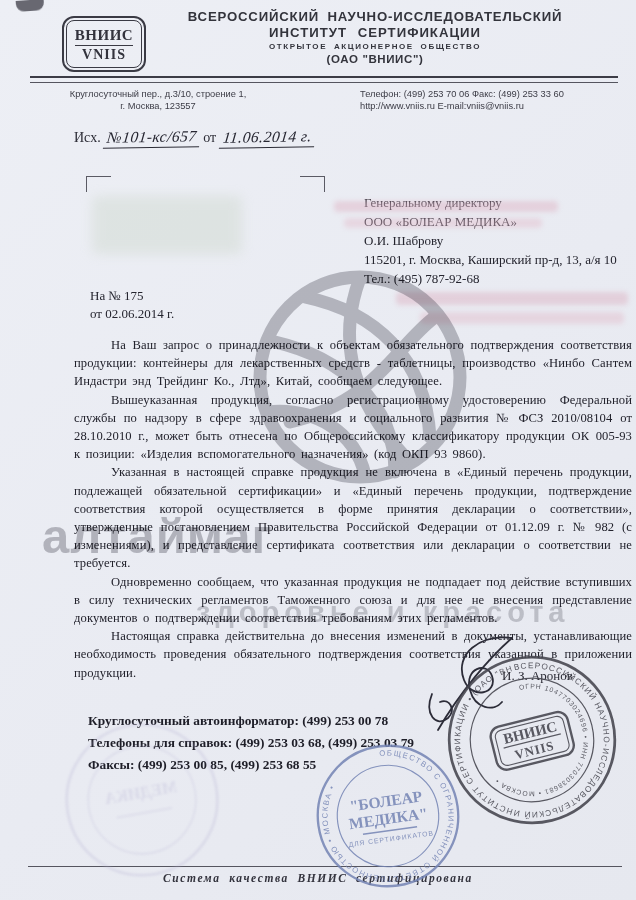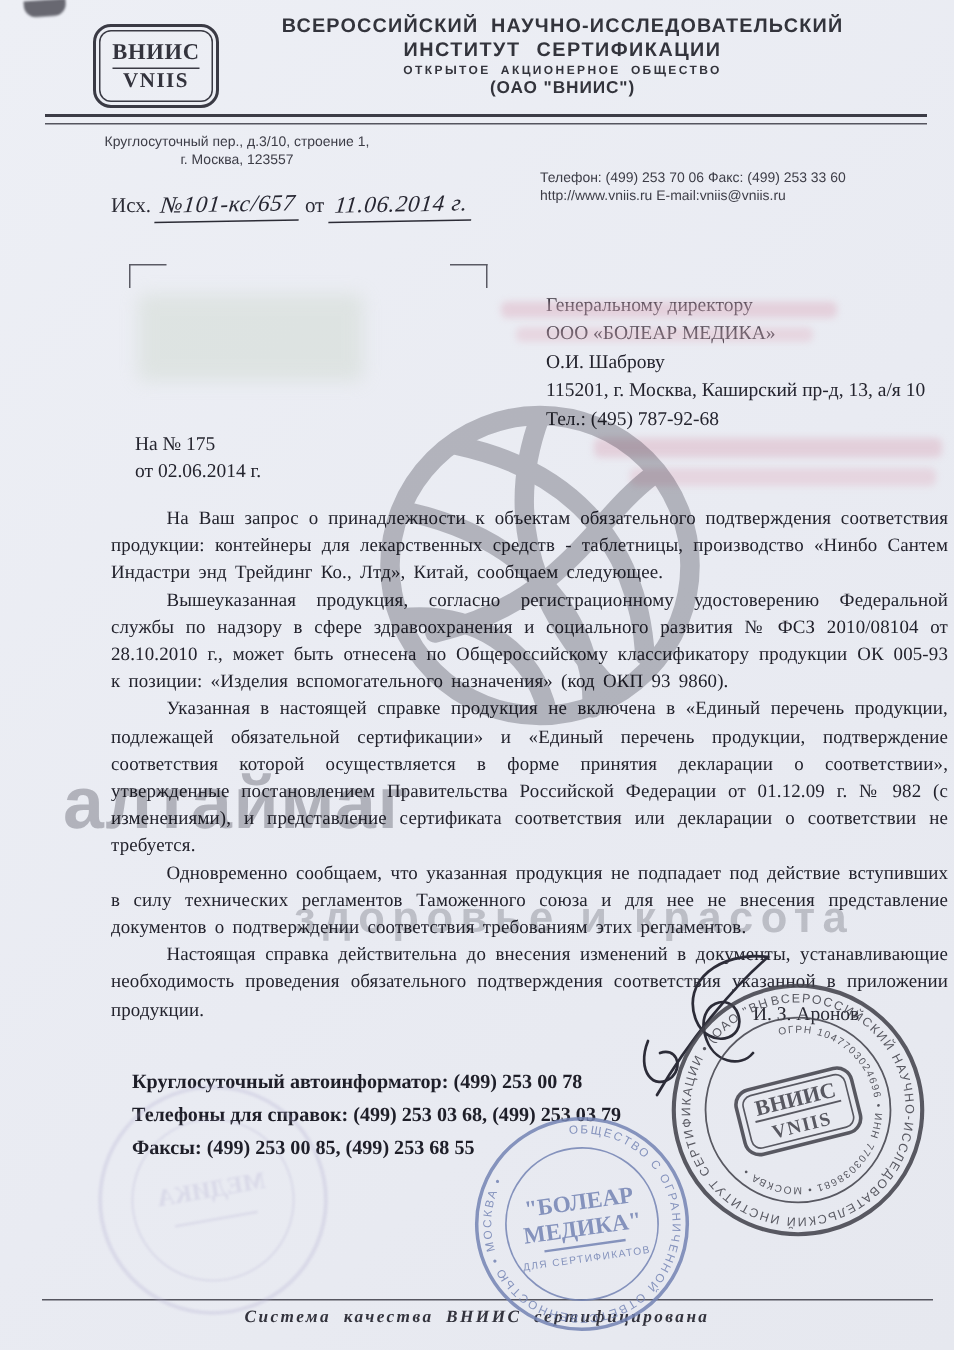--- a/index.html
+++ b/index.html
@@ -25,21 +25,21 @@
   .logo-top{font-family:"Liberation Serif",serif;font-weight:bold;font-size:15px;letter-spacing:.5px;color:#33333d;line-height:17px;}
   .logo-div{width:58px;border-top:1.4px solid #3a3a44;margin:1px 0;}
   .logo-bottom{font-family:"Liberation Serif",serif;font-weight:bold;font-size:14px;letter-spacing:1px;color:#33333d;line-height:15px;}
   .title-block{left:140px;top:8px;width:470px;text-align:center;font-family:"Liberation Sans",sans-serif;color:#33343c;}
   .title-l1{font-size:13.2px;font-weight:bold;letter-spacing:.8px;word-spacing:4px;line-height:17px;}
   .title-l2{font-size:13.2px;font-weight:bold;letter-spacing:1px;word-spacing:6px;line-height:16px;}
   .title-l3{font-size:8px;font-weight:bold;letter-spacing:1.6px;word-spacing:3px;line-height:11px;}
   .title-l4{font-size:11.5px;font-weight:bold;letter-spacing:.6px;line-height:14px;}
   .head-rule{left:30px;top:76px;width:588px;height:4px;border-top:2.6px solid #3c3c46;border-bottom:1px solid #55555f;}
   .addr{left:44px;top:88px;width:228px;text-align:center;font-family:"Liberation Sans",sans-serif;font-size:9.3px;line-height:12px;color:#3c3c46;}
-  .phones{left:360px;top:88px;width:270px;font-family:"Liberation Sans",sans-serif;font-size:9.3px;line-height:12px;color:#3c3c46;margin-top:24px;}
+  .phones{left:360px;top:88px;width:270px;font-family:"Liberation Sans",sans-serif;font-size:9.3px;line-height:12px;color:#3c3c46;}
   
   .outgoing{left:74px;top:128px;font-size:14px;color:#2b2b35;}
   .hand{font-style:italic;font-size:15.5px;letter-spacing:.5px;color:#272732;display:inline-block;transform:skewX(-7deg) rotate(-1deg);}
   .hand-u{border-bottom:1.2px solid #2b2b35;padding:0 3px 1px 3px;}
   
   .corner{width:24px;height:15px;border-top:1.6px solid #5a5a64;}
   .corner-l{left:86px;top:176px;border-left:1.6px solid #5a5a64;}
   .corner-r{left:300px;top:176px;border-right:1.6px solid #5a5a64;}
   
   .recipient{left:364px;top:193px;width:268px;font-size:13px;line-height:19px;color:#24242e;}

